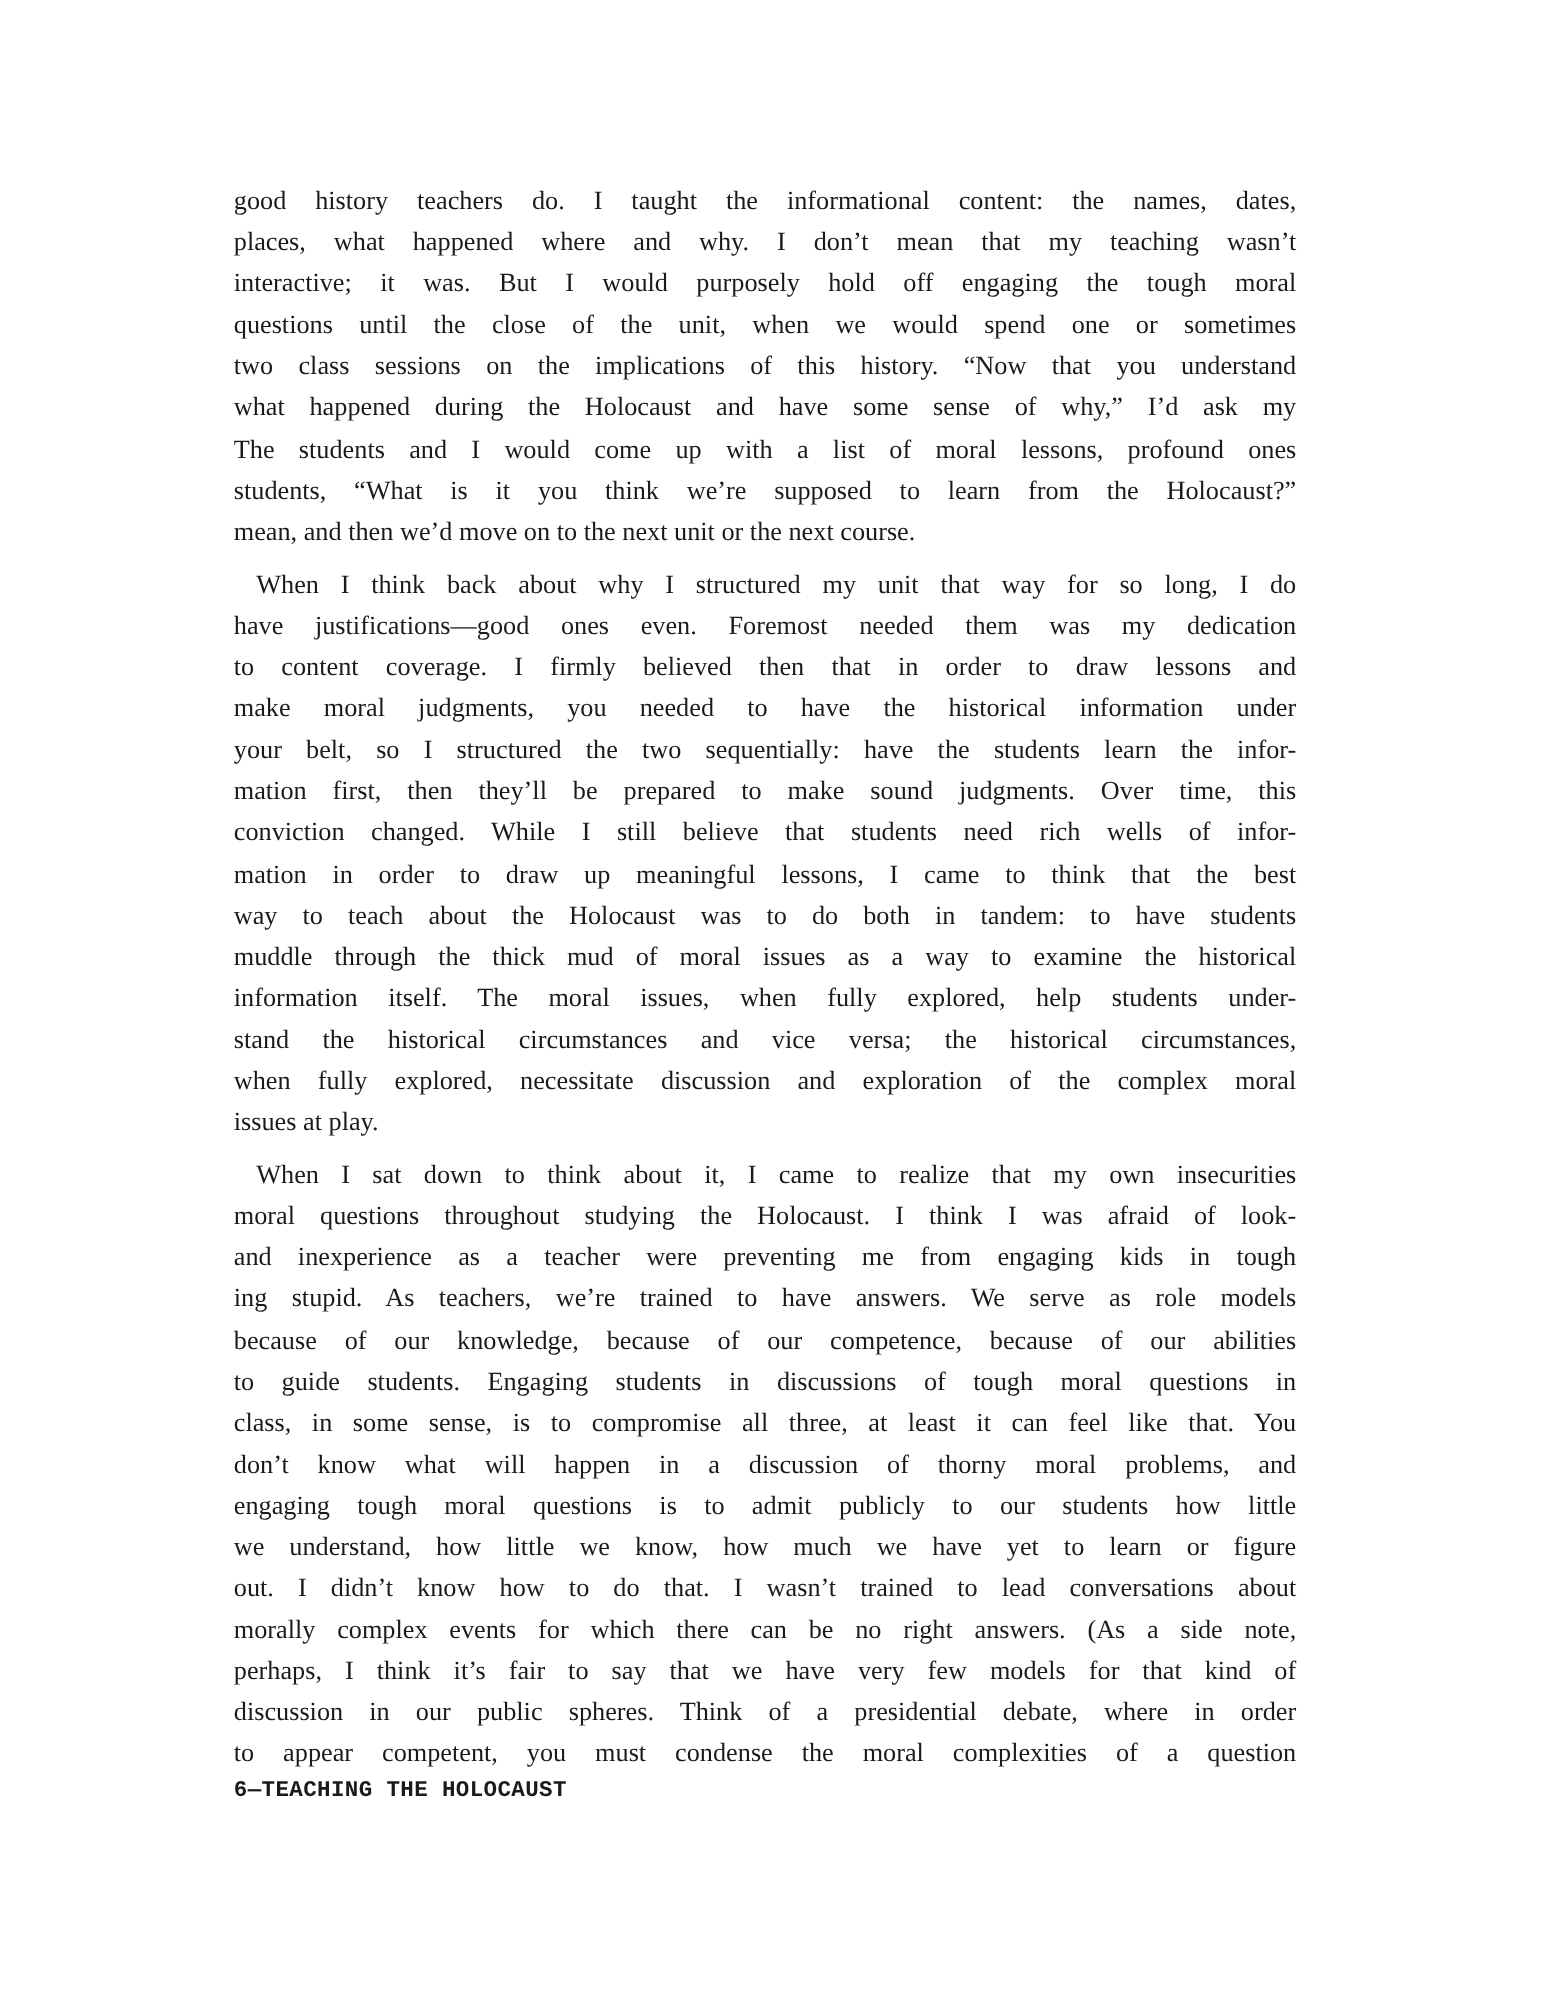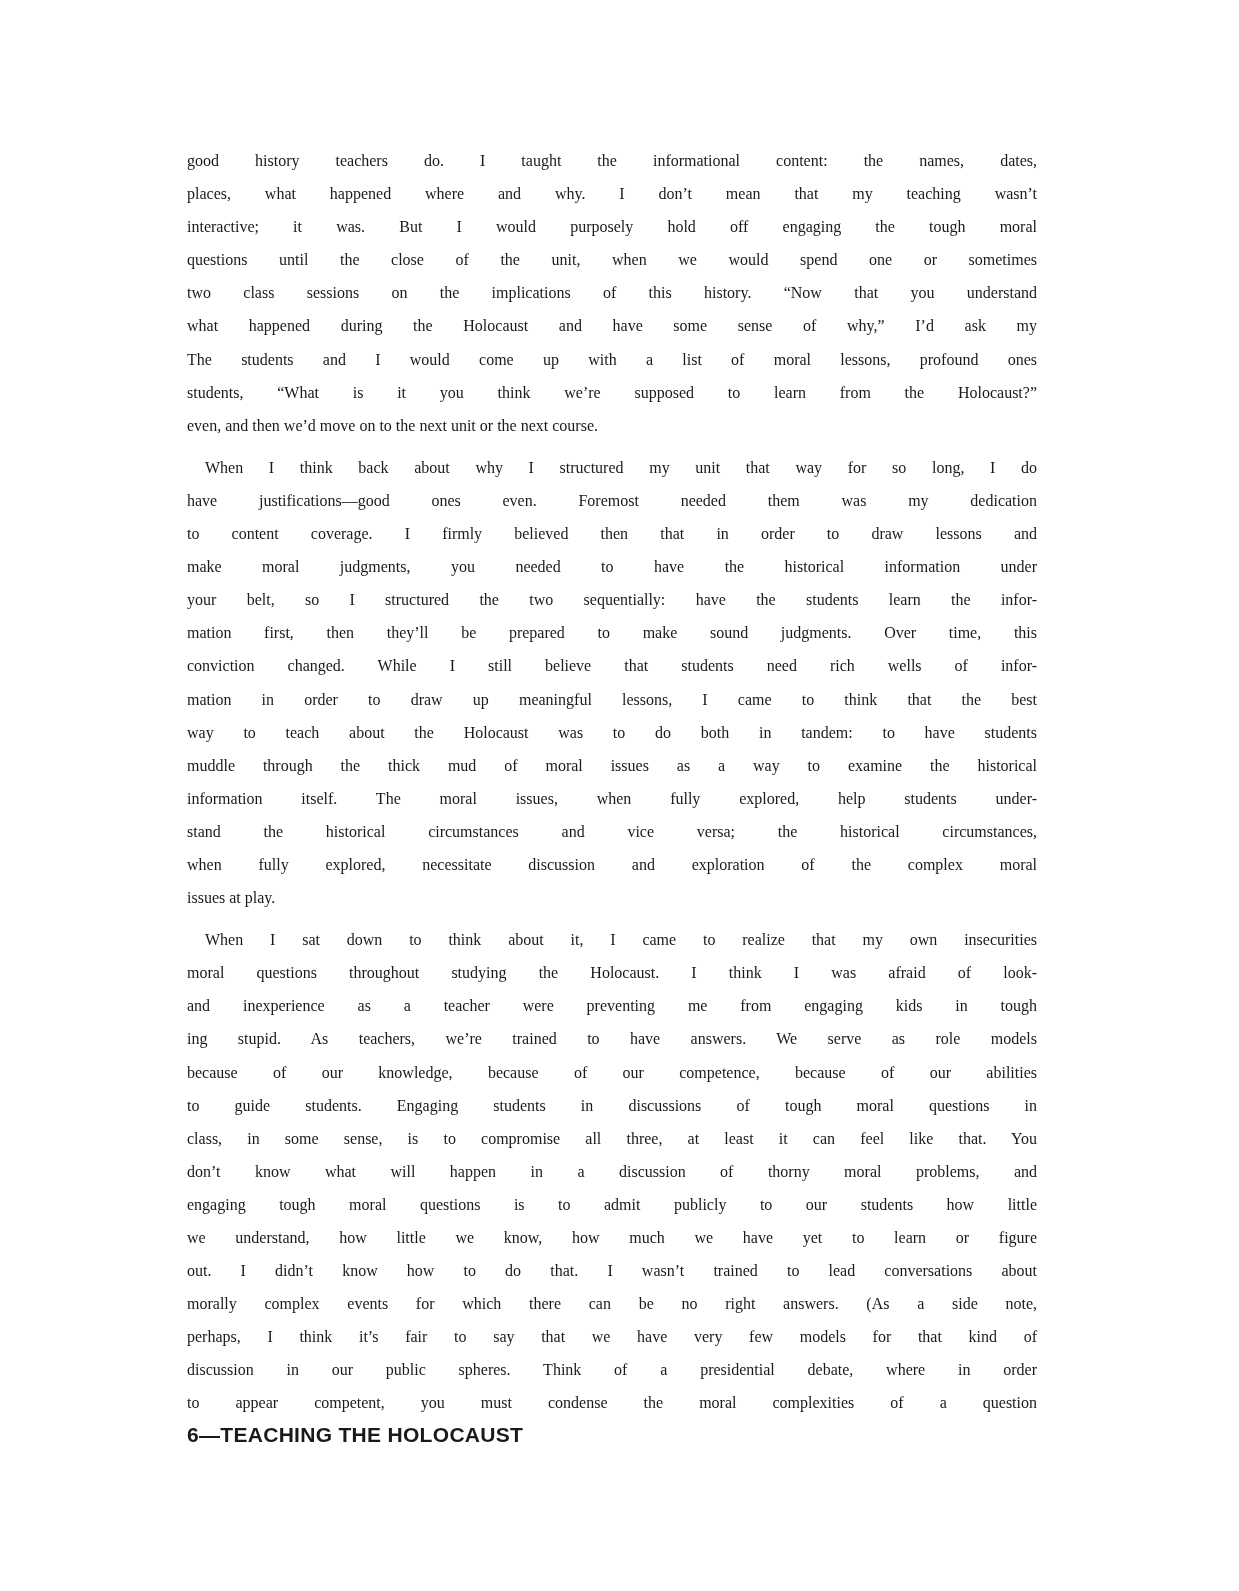--- a/index.html
+++ b/index.html
@@ -19,21 +19,21 @@
       width: 1239px;
       height: 1591px;
       background: #ffffff;
     }
     .text-block {
       position: absolute;
       left: 187px;
       top: 144px;
       width: 850px;
       font-family: "Liberation Serif", "DejaVu Serif", serif;
-      font-size: 16px;
+      font-size: 21px;
       line-height: 33.1px;
       color: #1a1a1a;
     }
     .line {
       display: block;
       white-space: nowrap;
       text-align: justify;
       text-align-last: justify;
       height: 33.1px;
     }
@@ -43,42 +43,42 @@
     .line.indent {
       padding-left: 18px;
     }
     .para-gap {
       height: 9px;
     }
     .footer {
       position: absolute;
       left: 187px;
       top: 1423px;
-      font-family: Liberation Sans, sans-serif;
+      font-family: Liberation Mono, monospace;
       font-weight: bold;
-      font-size: 21px;
+      font-size: 18px;
       letter-spacing: 0.3px;
       color: #1a1a1a;
     }
   </style>
 </head>
 <body>
 
 <div class="page">
   <div class="text-block" id="text-block">
       <div class="paragraph">
         <span class="line">good history teachers do. I taught the informational content: the names, dates,</span>
         <span class="line">places, what happened where and why. I don’t mean that my teaching wasn’t</span>
         <span class="line">interactive; it was. But I would purposely hold off engaging the tough moral</span>
         <span class="line">questions until the close of the unit, when we would spend one or sometimes</span>
         <span class="line">two class sessions on the implications of this history. “Now that you understand</span>
         <span class="line">what happened during the Holocaust and have some sense of why,” I’d ask my</span>
         <span class="line">The students and I would come up with a list of moral lessons, profound ones</span>
         <span class="line">students, “What is it you think we’re supposed to learn from the Holocaust?”</span>
-        <span class="line last">even, and then we’d move on to the next unit or the next course.</span>
+        <span class="line last">mean, and then we’d move on to the next unit or the next course.</span>
       </div>
       <div class="para-gap"></div>
       <div class="paragraph">
         <span class="line indent">When I think back about why I structured my unit that way for so long, I do</span>
         <span class="line">have justifications—good ones even. Foremost needed them was my dedication</span>
         <span class="line">to content coverage. I firmly believed then that in order to draw lessons and</span>
         <span class="line">make moral judgments, you needed to have the historical information under</span>
         <span class="line">your belt, so I structured the two sequentially: have the students learn the infor-</span>
         <span class="line">mation first, then they’ll be prepared to make sound judgments. Over time, this</span>
         <span class="line">conviction changed. While I still believe that students need rich wells of infor-</span>

